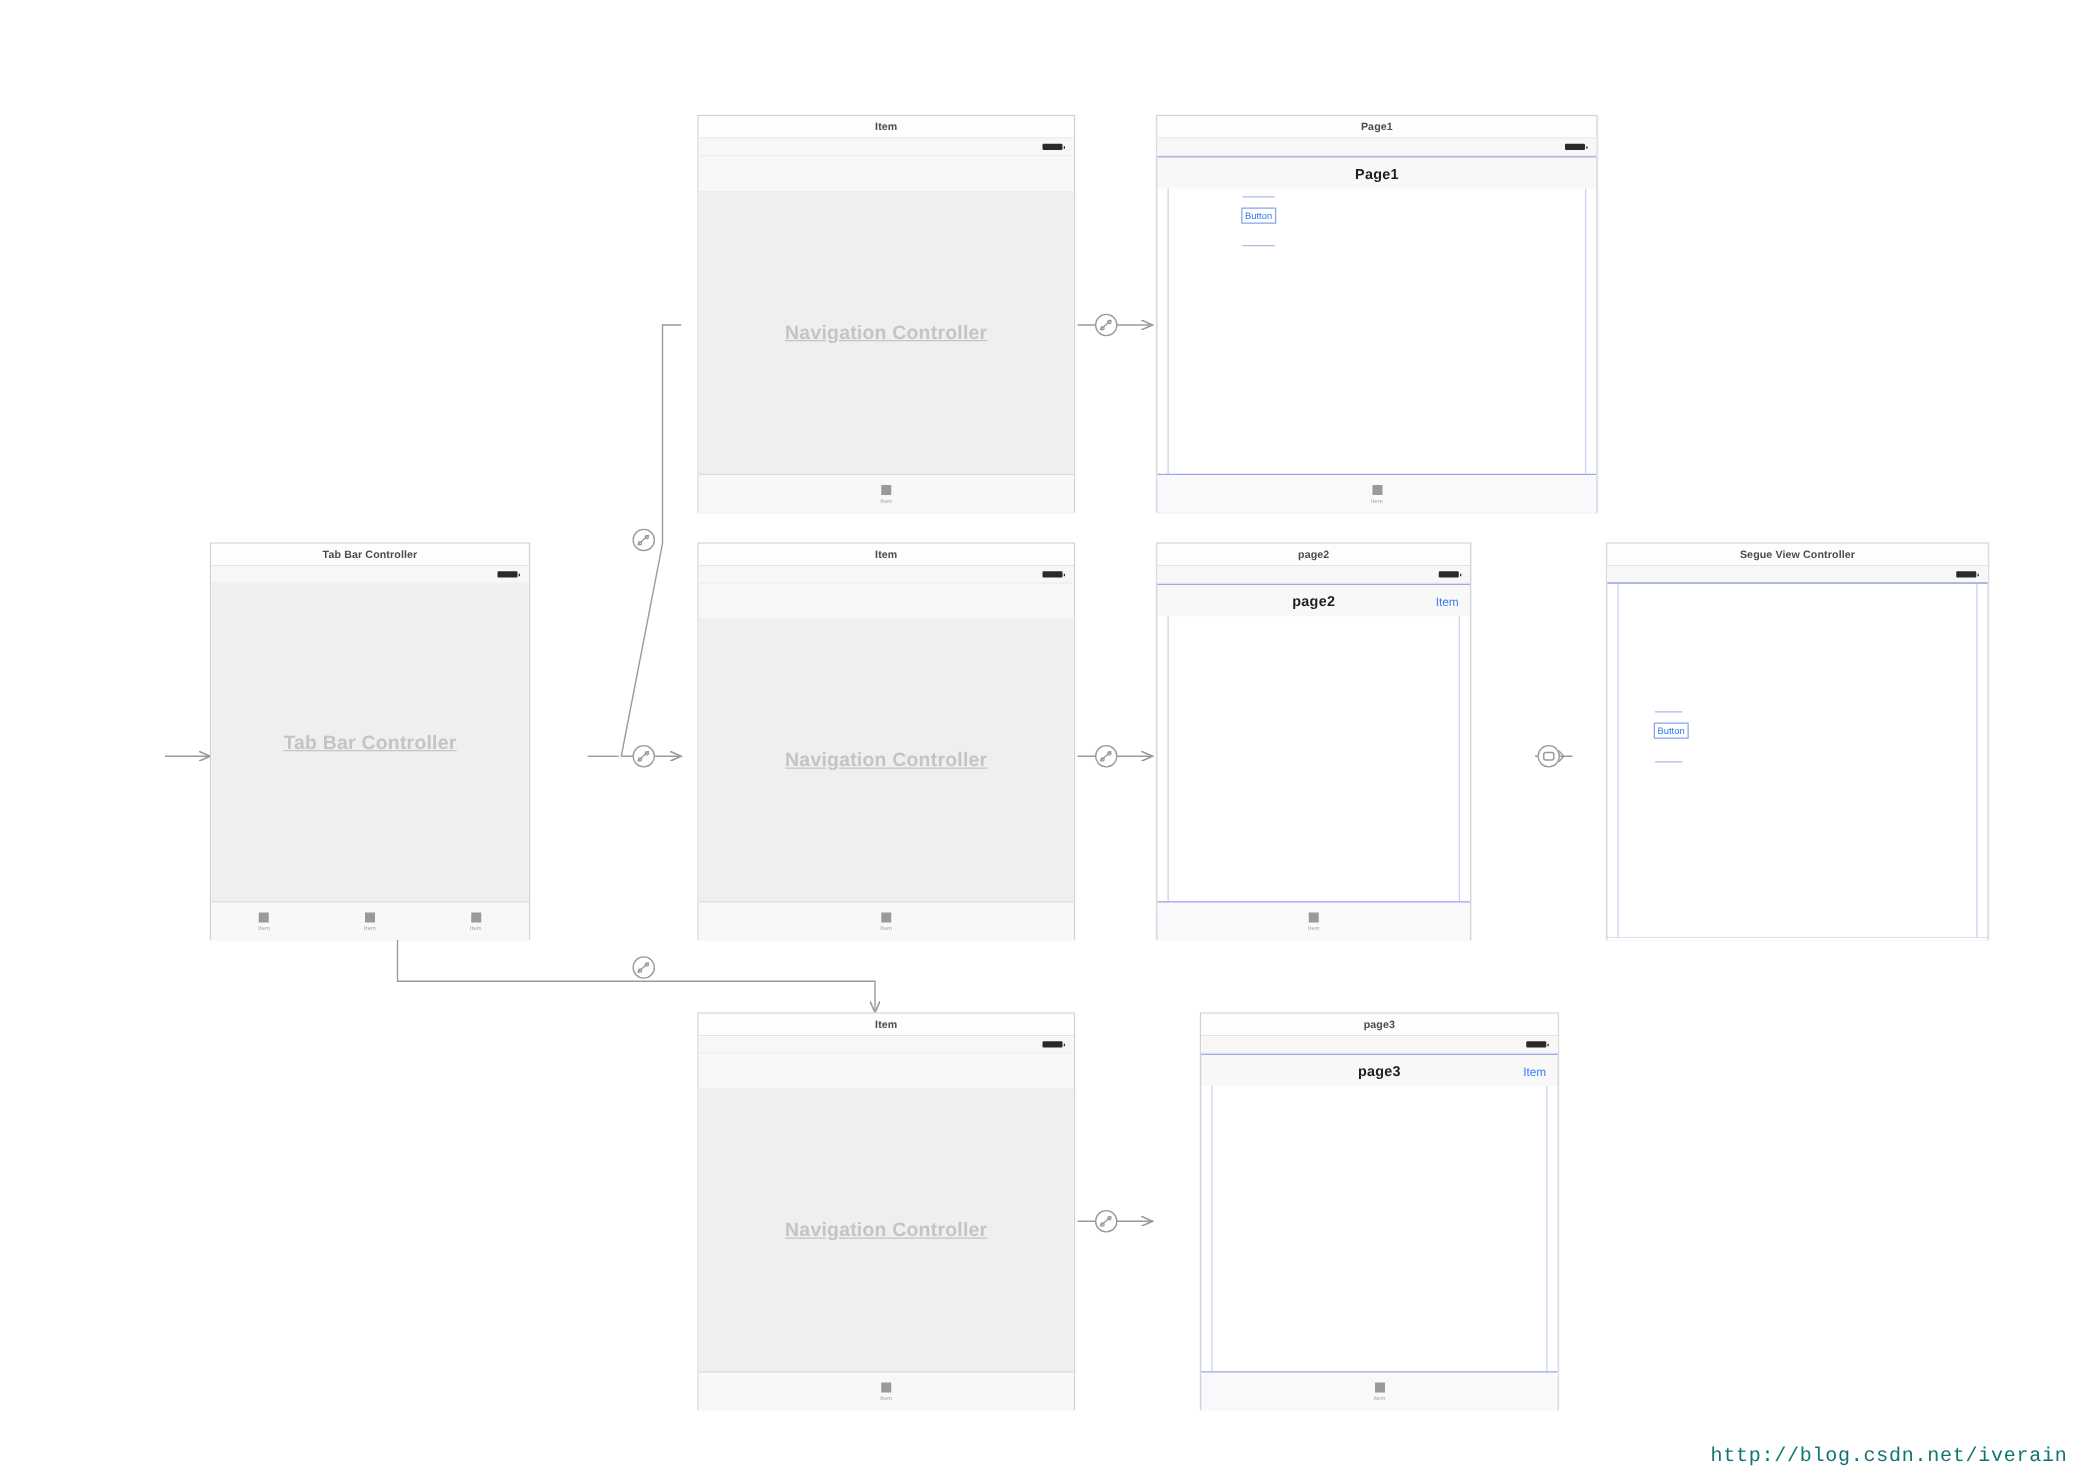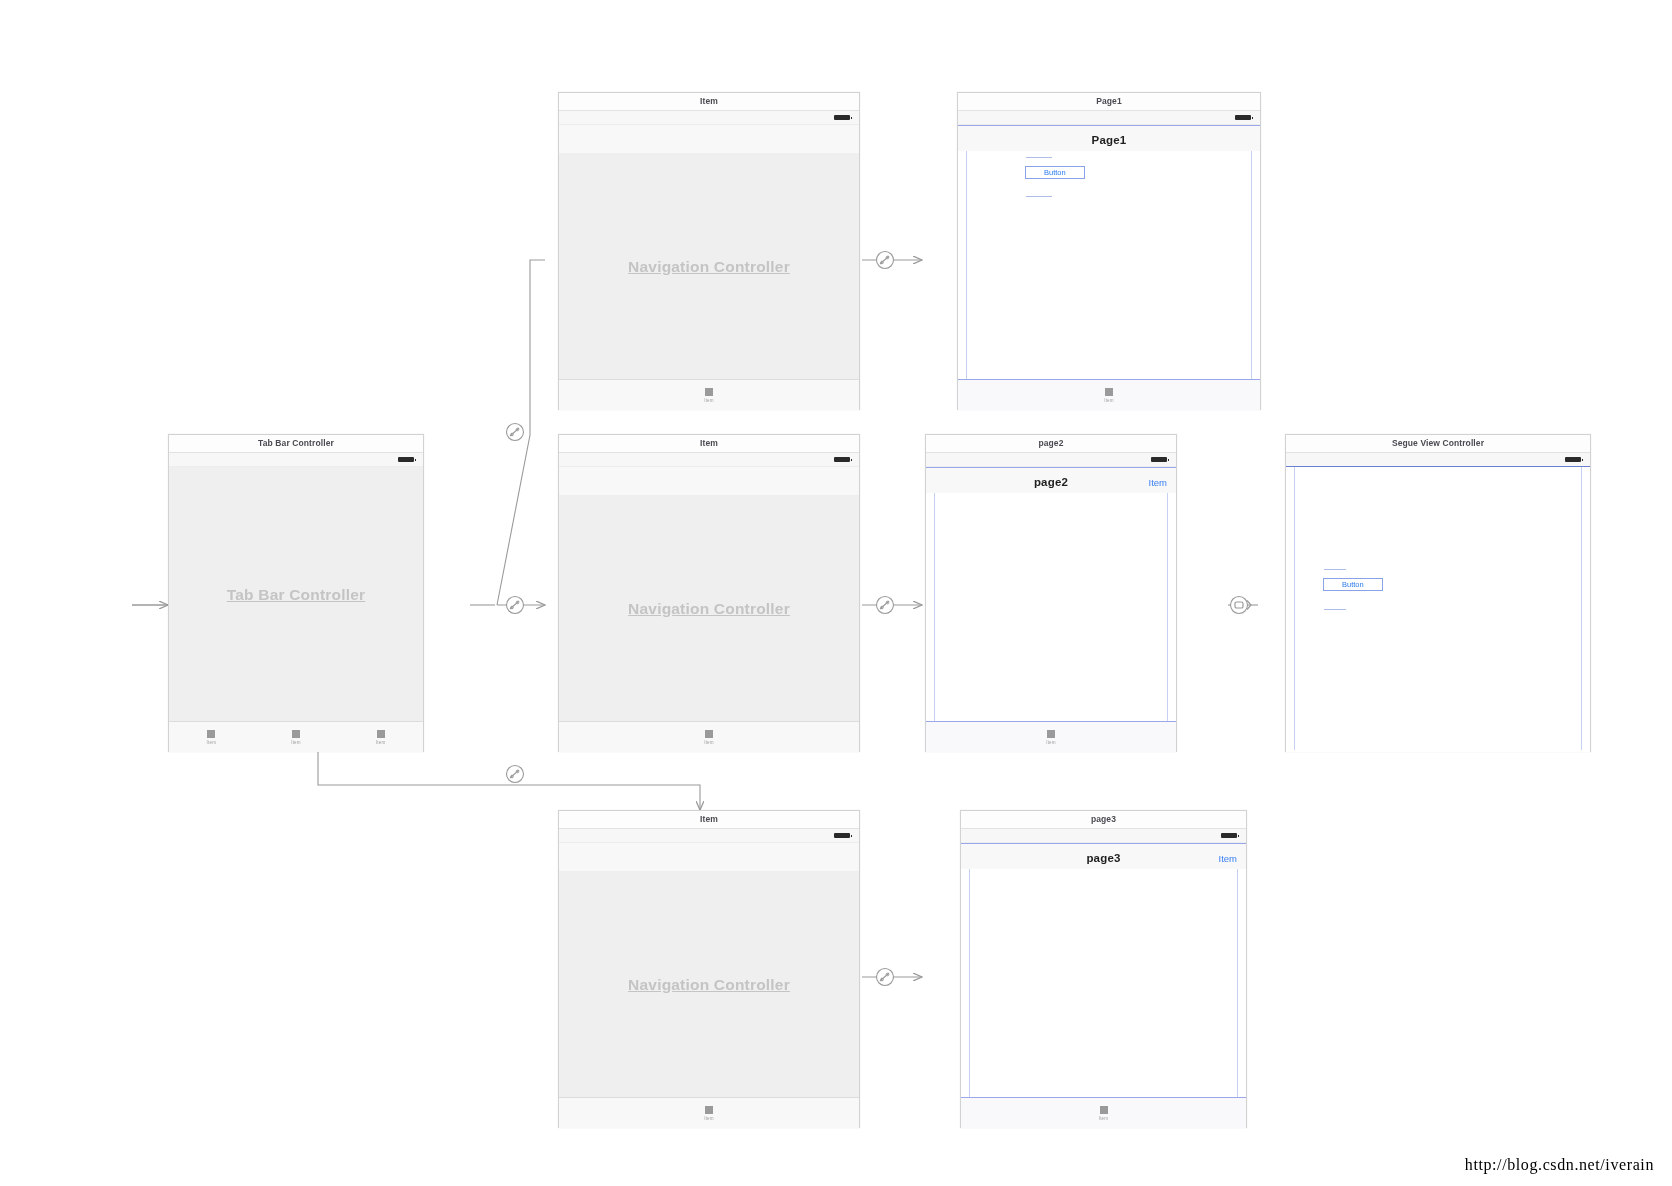--- a/index.html
+++ b/index.html
@@ -89,36 +89,36 @@
     font-size:9.5px;color:#3a7ff2;
   }
   .real-body{position:absolute;left:0;right:0;top:40px;bottom:26px;background:#ffffff;}
   .guide-v{position:absolute;top:0;bottom:0;width:0;border-left:1px solid #c7d2f2;}
 
   .btn-elem{
     position:absolute;
     border:1px solid #8aa3e8;
     color:#2b7cf0;
     font-size:7.5px;
-    padding:1px 18px;
+    padding:1px 2px;
     background:transparent;
     line-height:9px;
     white-space:nowrap;
   }
   .constraint{
     position:absolute;height:0;border-top:1px solid #aebde9;
   }
 
   
   svg#wires{position:absolute;left:0;top:0;width:1672px;height:1186px;pointer-events:none;}
 
   .watermark{
     position:absolute;right:18px;bottom:12px;
-    font-family:Liberation Serif, serif;
-    font-size:16px;color:#000000;letter-spacing:.6px;
+    font-family:Liberation Mono, monospace;
+    font-size:16px;color:#0f766e;letter-spacing:.6px;
     user-select:none;white-space:nowrap;
   }
 </style>
 </head>
 <body>
 
 <div id="canvas">
 
   <svg id="wires" viewBox="0 0 1672 1186">
     <defs>
@@ -272,21 +272,21 @@
       </div>
       <div class="tabbar">
         <div class="tabitem">
           <span class="sq"></span>
           <span class="lbl">Item</span>
         </div>
       </div>
     </div>
   </div>
 
-  <div class="scene blue" style="left:925px;top:92px;width:304px;height:318px;margin-left:32px;">
+  <div class="scene blue" style="left:925px;top:92px;width:353px;height:318px;">
     <div class="scene-title">Page1</div>
     <div class="device">
       <div class="view-outline"></div>
       <div class="statusbar">
         <div class="battery"></div>
       </div>
       <div class="real-navbar">
         <span class="nav-title">Page1</span>
         <span class="nav-right"></span>
       </div>

